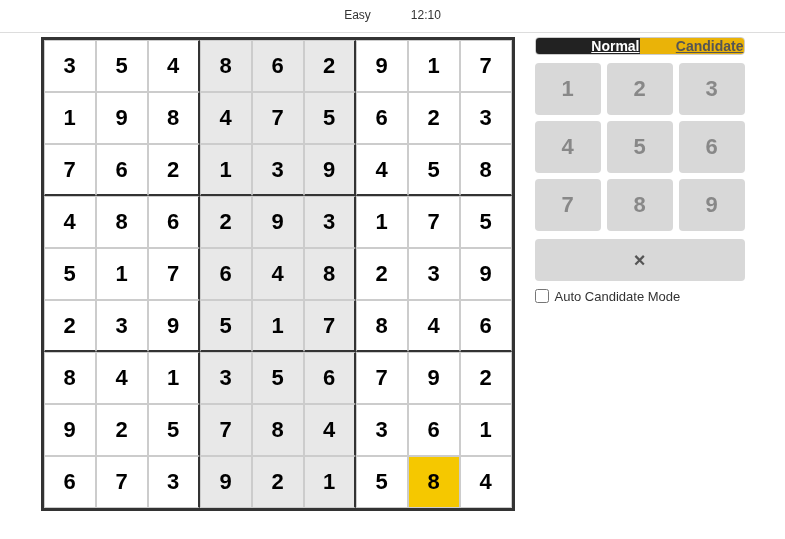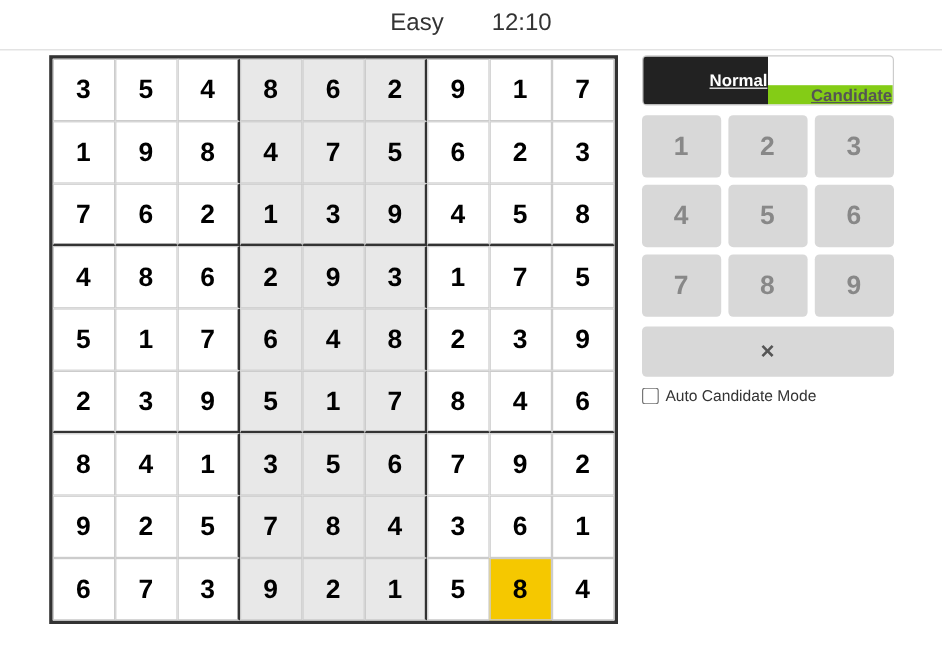--- a/index.html
+++ b/index.html
@@ -12,21 +12,21 @@
       display: flex;
       flex-direction: column;
       align-items: center;
     }
 
     
     .header {
       display: flex;
       gap: 40px;
       padding: 8px 0 10px;
-      font-size: 20px;
+      font-size: 12px;
       color: #333;
     }
 
     
     .main-area {
       display: flex;
       gap: 20px;
       align-items: flex-start;
       padding: 0 20px;
     }
@@ -87,23 +87,22 @@
       outline: none;
       text-decoration: underline;
     }
 
     .mode-btn.active {
       background: #222;
       color: #fff;
     }
 
     .mode-btn.inactive {
-      background: #84cc16;
+      background: #eab308;
       color: #555;
-      margin-top: 24px;
     }
 
     
     .numpad {
       display: grid;
       grid-template-columns: repeat(3, 1fr);
       gap: 6px;
     }
 
     .num-btn {
@@ -129,21 +128,21 @@
       font-size: 20px;
       font-weight: bold;
       color: #555;
       cursor: pointer;
       width: 100%;
     }
 
     
     .auto-candidate {
       display: flex;
-      align-items: flex-end;
+      align-items: flex-start;
       gap: 6px;
       font-size: 13px;
       color: #333;
     }
 
     .auto-candidate input {
       width: 14px;
       height: 14px;
       cursor: pointer;
     }

